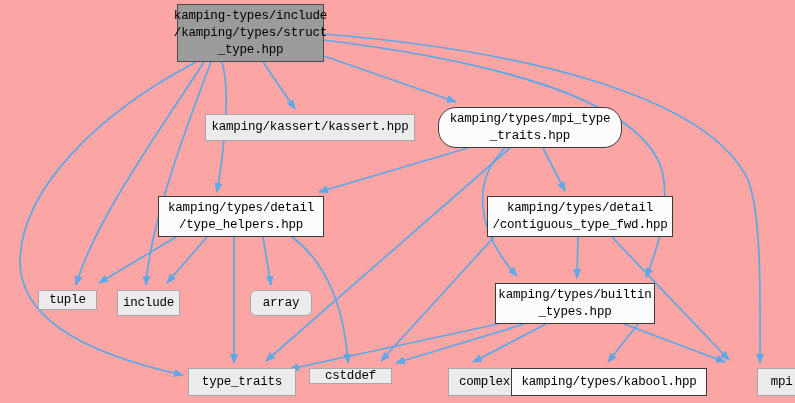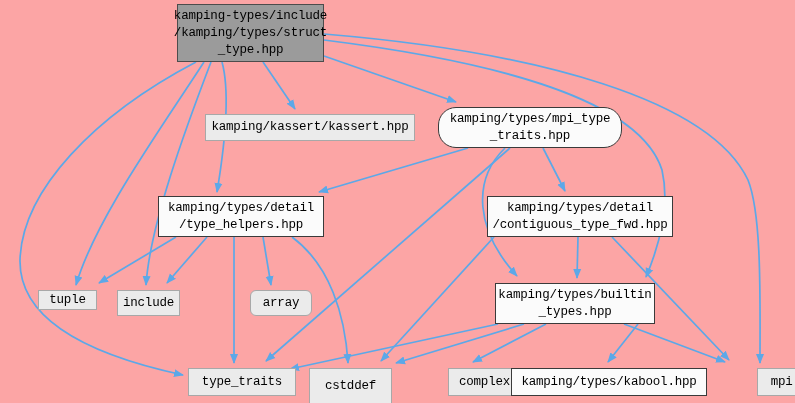--- a/index.html
+++ b/index.html
@@ -94,18 +94,18 @@
       <div class="node doc" style="left: 158px; top: 196px; width: 166px; height: 41px;">kamping/types/detail
 /type_helpers.hpp</div>
       <div class="node doc" style="left: 487px; top: 196px; width: 186px; height: 41px;">kamping/types/detail
 /contiguous_type_fwd.hpp</div>
       <div class="node sys" style="left: 38px; top: 290px; width: 59px; height: 20px;">tuple</div>
       <div class="node sys" style="left: 117px; top: 290px; width: 63px; height: 26px;">include</div>
       <div class="node sys" style="left: 250px; top: 290px; width: 62px; height: 26px; border-radius: 6px;">array</div>
       <div class="node doc" style="left: 495px; top: 283px; width: 160px; height: 41px; text-align: center;">kamping/types/builtin
 _types.hpp</div>
       <div class="node sys" style="left: 188px; top: 368px; width: 108px; height: 28px;">type_traits</div>
-      <div class="node sys" style="left: 309px; top: 368px; width: 83px; height: 36px;">cstddef</div>
+      <div class="node sys" style="left: 309px; top: 368px; width: 83px; height: 16px;">cstddef</div>
       <div class="node sys" style="left: 413px; top: 368px; width: 73px; height: 28px; margin-left: 35px;">complex</div>
       <div class="node doc" style="left: 511px; top: 368px; width: 196px; height: 28px;">kamping/types/kabool.hpp</div>
       <div class="node sys" style="left: 729px; top: 368px; width: 64px; height: 28px; margin-left: 28px;">mpi.h</div>
     </div>
 </div>
 
 </body></html>

